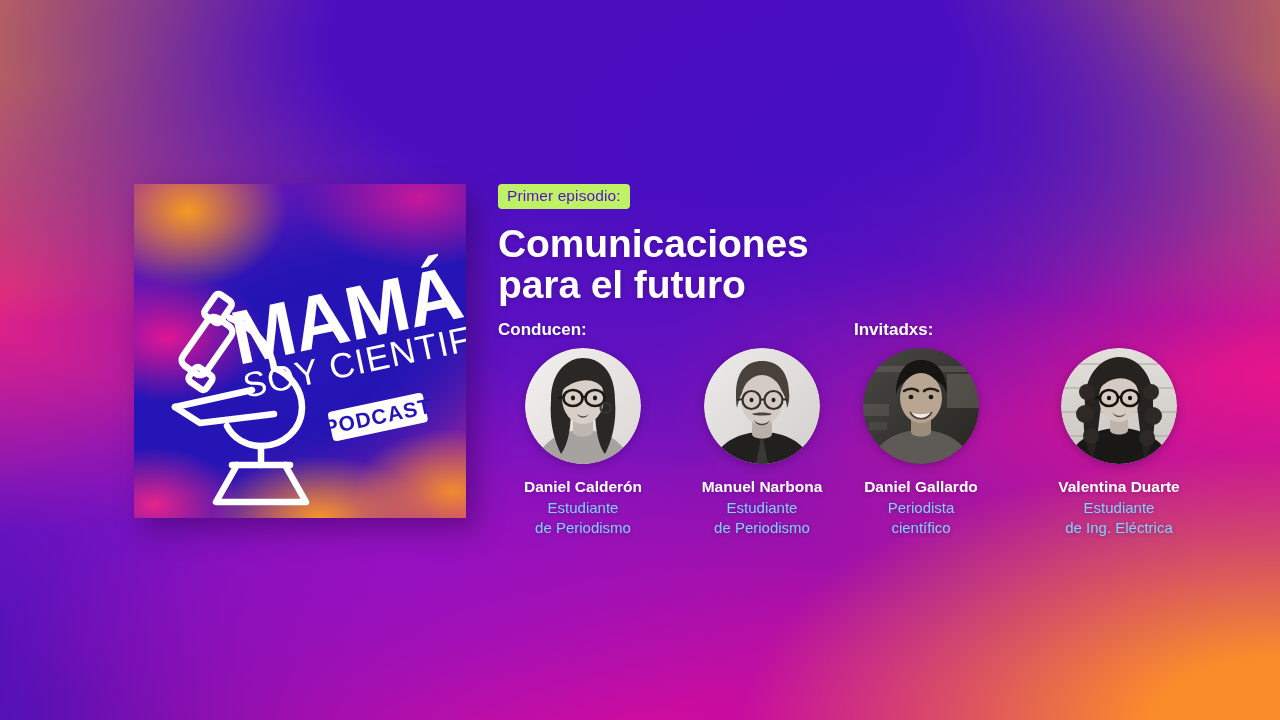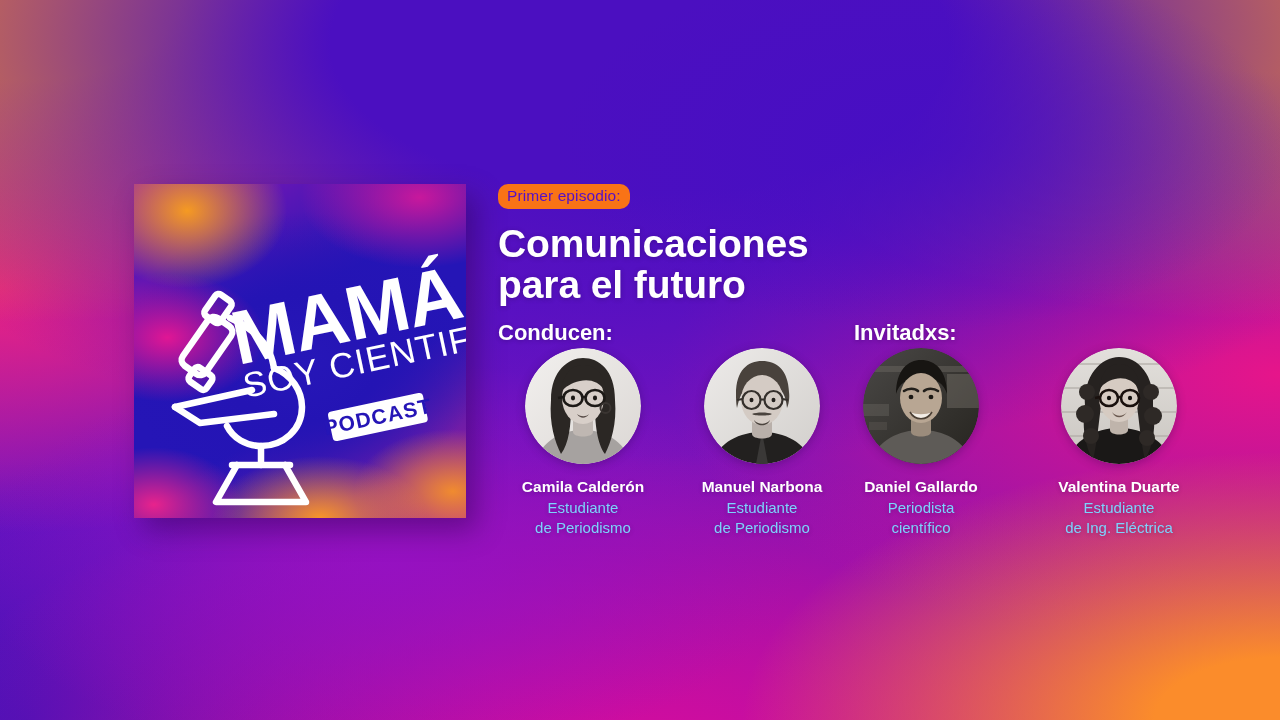--- a/index.html
+++ b/index.html
@@ -66,27 +66,27 @@
 
   
   #content {
     position:absolute;
     left:498px; top:184px;
     width:700px;
   }
 
   .badge {
     display:inline-block;
-    background:#f97316;
+    background:#bef264;
     color:#5410C8;
     font-size:15.5px;
     font-weight:400;
     letter-spacing:.1px;
     padding:4px 9px 5px 9px;
-    border-radius:10px;
+    border-radius:4px;
     line-height:1;
   }
 
   .ep-title {
     margin-top:14px;
     color:#FFFFFF;
     font-size:39px;
     font-weight:bold;
     line-height:1.07;
     letter-spacing:-.1px;
@@ -96,21 +96,21 @@
 
   
   .roles {
     position:relative;
     height:26px;
     margin-top:14px;
   }
   .role-label {
     position:absolute;
     color:#FFFFFF;
-    font-size:22px;
+    font-size:17px;
     font-weight:bold;
     text-shadow:0 1px 4px rgba(30,0,60,.3);
     white-space:nowrap;
   }
   .role-hosts  { left:0px; }
   .role-guests { left:356px;text-align:center; }
 
   
   .people {
     position:relative;
@@ -259,21 +259,21 @@
 
               <ellipse cx="48" cy="50" rx="2.1" ry="2.4" fill="#1C1916"></ellipse>
               <ellipse cx="70" cy="50" rx="2.1" ry="2.4" fill="#1C1916"></ellipse>
 
               <path d="M52 66 C56 69 61 69 64 66 C61 71 55 71 52 66 Z" fill="#5A4F4A"></path>
 
               <circle cx="80.5" cy="60" r="5" fill="none" stroke="#3A3532" stroke-width="2"></circle>
             </g>
           </svg>
         </div>
-        <div class="p-name">Camila Calderón</div>
+        <div class="p-name">Daniel Calderón</div>
         <div class="p-role">
           <span>Estudiante</span>
           <span>de Periodismo</span>
         </div>
       </div>
 
       <div class="person p1">
         <div class="avatar">
           <svg viewBox="0 0 116 116">
             <defs>

